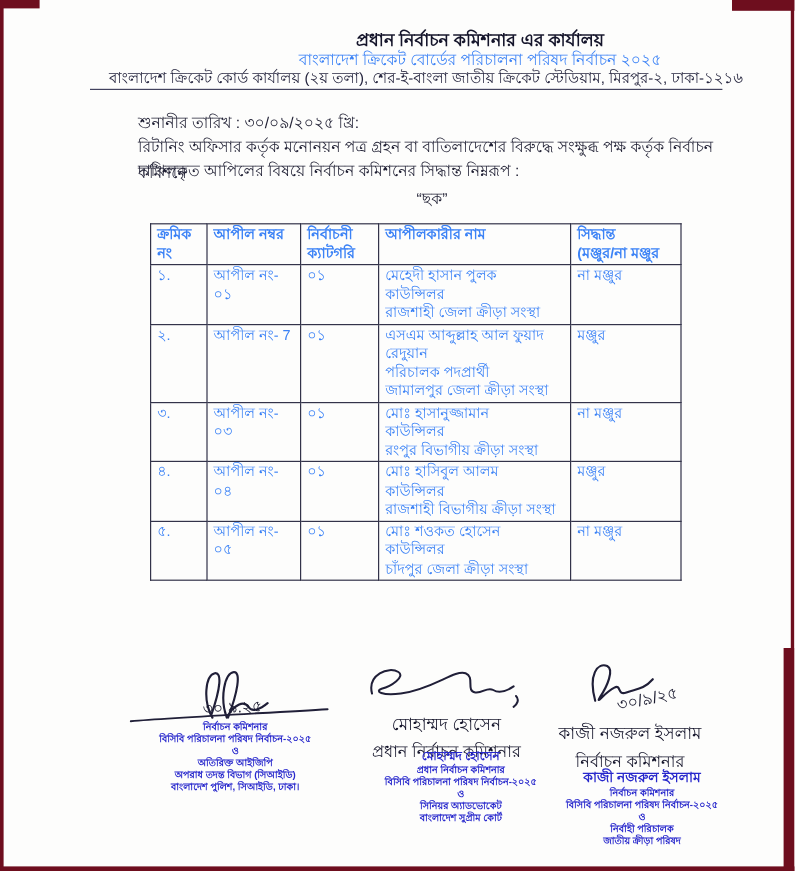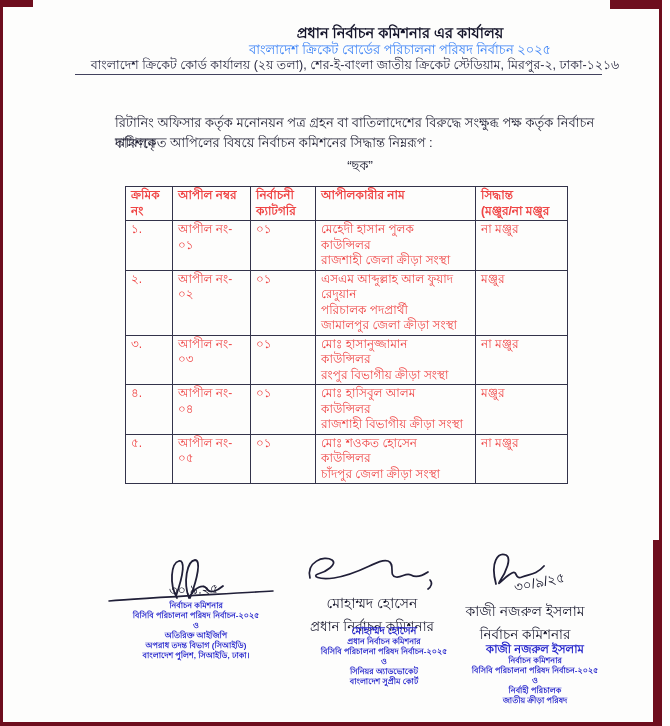--- a/index.html
+++ b/index.html
@@ -30,21 +30,21 @@
   .hdr-rule  { left:75px; top:74px; width:527px; height:0; border-top:1.6px solid #42425e; }
 
   
   .hearing-date { left:115px; top:93px; font-size:13px; }
   .intro1 { left:115px; top:113px; width:500px; font-size:13px; }
   .intro2 { left:115px; top:133px; width:500px; font-size:13px; }
   .chart-caption { left:50px; top:156px; width:620px; text-align:center; font-size:13px; }
 
   
   table.appeals { position:absolute; left:125px; top:186px; border-collapse:collapse;
-                  table-layout:fixed; width:442px; font-size:12px; color:#ef4444; }
+                  table-layout:fixed; width:442px; font-size:12px; color:#3b82f6; }
   table.appeals td, table.appeals th {
       border:1px solid #33334a; padding:1px 5px; line-height:15.5px;
       vertical-align:top; font-weight:normal; text-align:left; overflow:hidden; }
   table.appeals th { font-weight:bold; }
   .col-sl{width:47px} .col-ap{width:78px} .col-cat{width:65px}
   .col-nm{width:160px} .col-dc{width:92px}
   td.sl  { text-align:center; }
   td.cat { text-align:center;margin-top:12px; }
   th.hc  { text-align:left; }
   th.hdec{ text-align:center; }
@@ -84,20 +84,21 @@
   <div class="scan scan-bottom"></div>
   <div class="scan scan-tl"></div>
   <div class="scan scan-tr"></div>
   <div class="scan scan-br"></div>
 
   <div class="abs hdr-line1">প্রধান নির্বাচন কমিশনার এর কার্যালয়</div>
   <div class="abs hdr-line2">বাংলাদেশ ক্রিকেট বোর্ডের পরিচালনা পরিষদ নির্বাচন ২০২৫</div>
   <div class="abs hdr-line3">বাংলাদেশ ক্রিকেট কোর্ড কার্যালয় (২য় তলা), শের-ই-বাংলা জাতীয় ক্রিকেট স্টেডিয়াম, মিরপুর-২, ঢাকা-১২১৬</div>
   <div class="abs hdr-rule"></div>
 
+  <div class="abs hearing-date">শুনানীর তারিখ : ৩০/০৯/২০২৫ খ্রি:</div>
   <div class="abs intro1">রিটানিং অফিসার কর্তৃক মনোনয়ন পত্র গ্রহন বা বাতিলাদেশের বিরুদ্ধে সংক্ষুব্ধ পক্ষ কর্তৃক নির্বাচন কমিশনে</div>
   <div class="abs chart-caption">“ছক”</div>
   <div class="abs intro2">দাখিলকৃত আপিলের বিষয়ে নির্বাচন কমিশনের  সিদ্ধান্ত নিম্নরূপ :</div>
 
   <table class="appeals">
     <colgroup>
       <col class="col-sl">
         <col class="col-ap">
         <col class="col-cat">
         <col class="col-nm">
@@ -132,21 +133,21 @@
       <td>
         <div>মেহেদী হাসান পুলক</div>
         <div>কাউন্সিলর</div>
         <div>রাজশাহী জেলা ক্রীড়া সংস্থা</div>
       </td>
       <td class="dec">না মঞ্জুর</td>
     </tr>
 
     <tr>
       <td class="sl">২.</td>
-      <td>আপীল নং- ০২</td>
+      <td>আপীল নং- 7</td>
       <td class="cat">০১</td>
       <td>
         <div>এসএম  আব্দুল্লাহ  আল  ফুয়াদ</div>
         <div>রেদুয়ান</div>
         <div>পরিচালক পদপ্রার্থী</div>
         <div>জামালপুর জেলা ক্রীড়া সংস্থা</div>
       </td>
       <td class="dec">মঞ্জুর</td>
     </tr>
 

